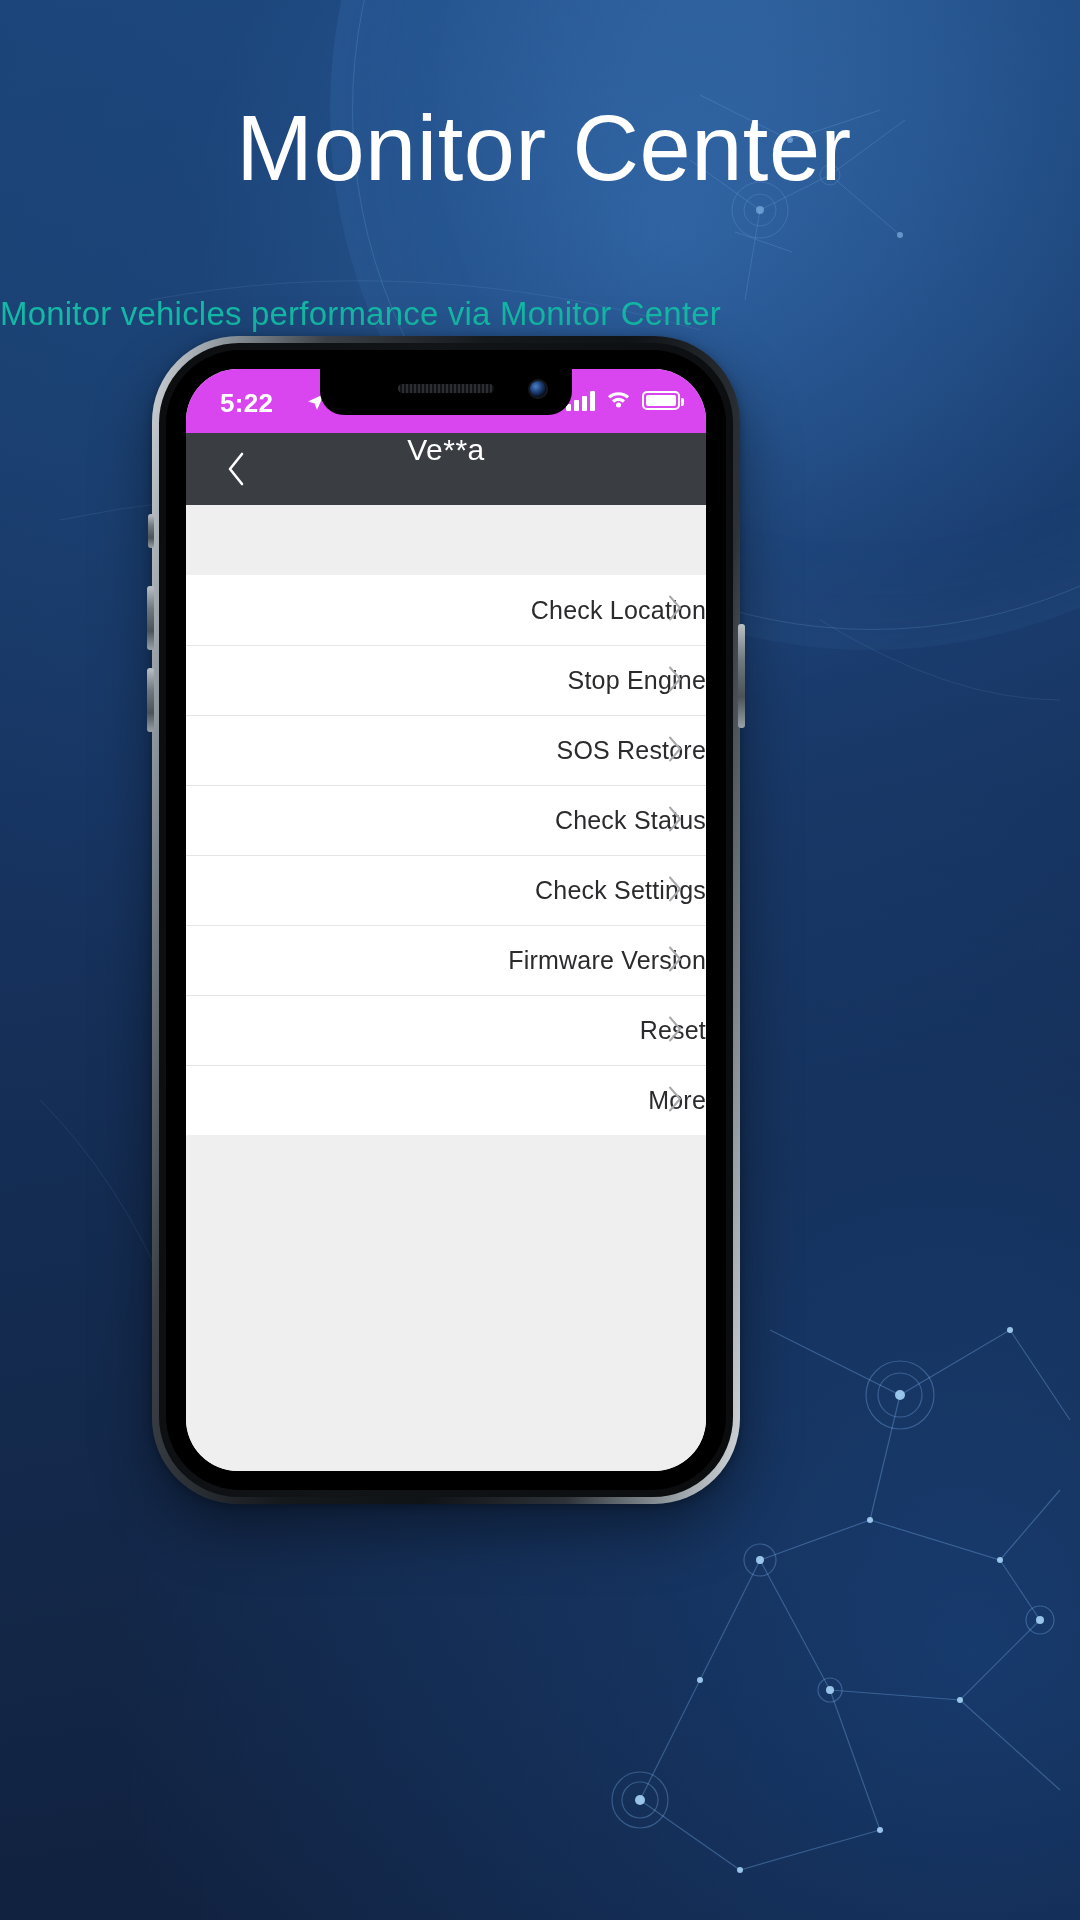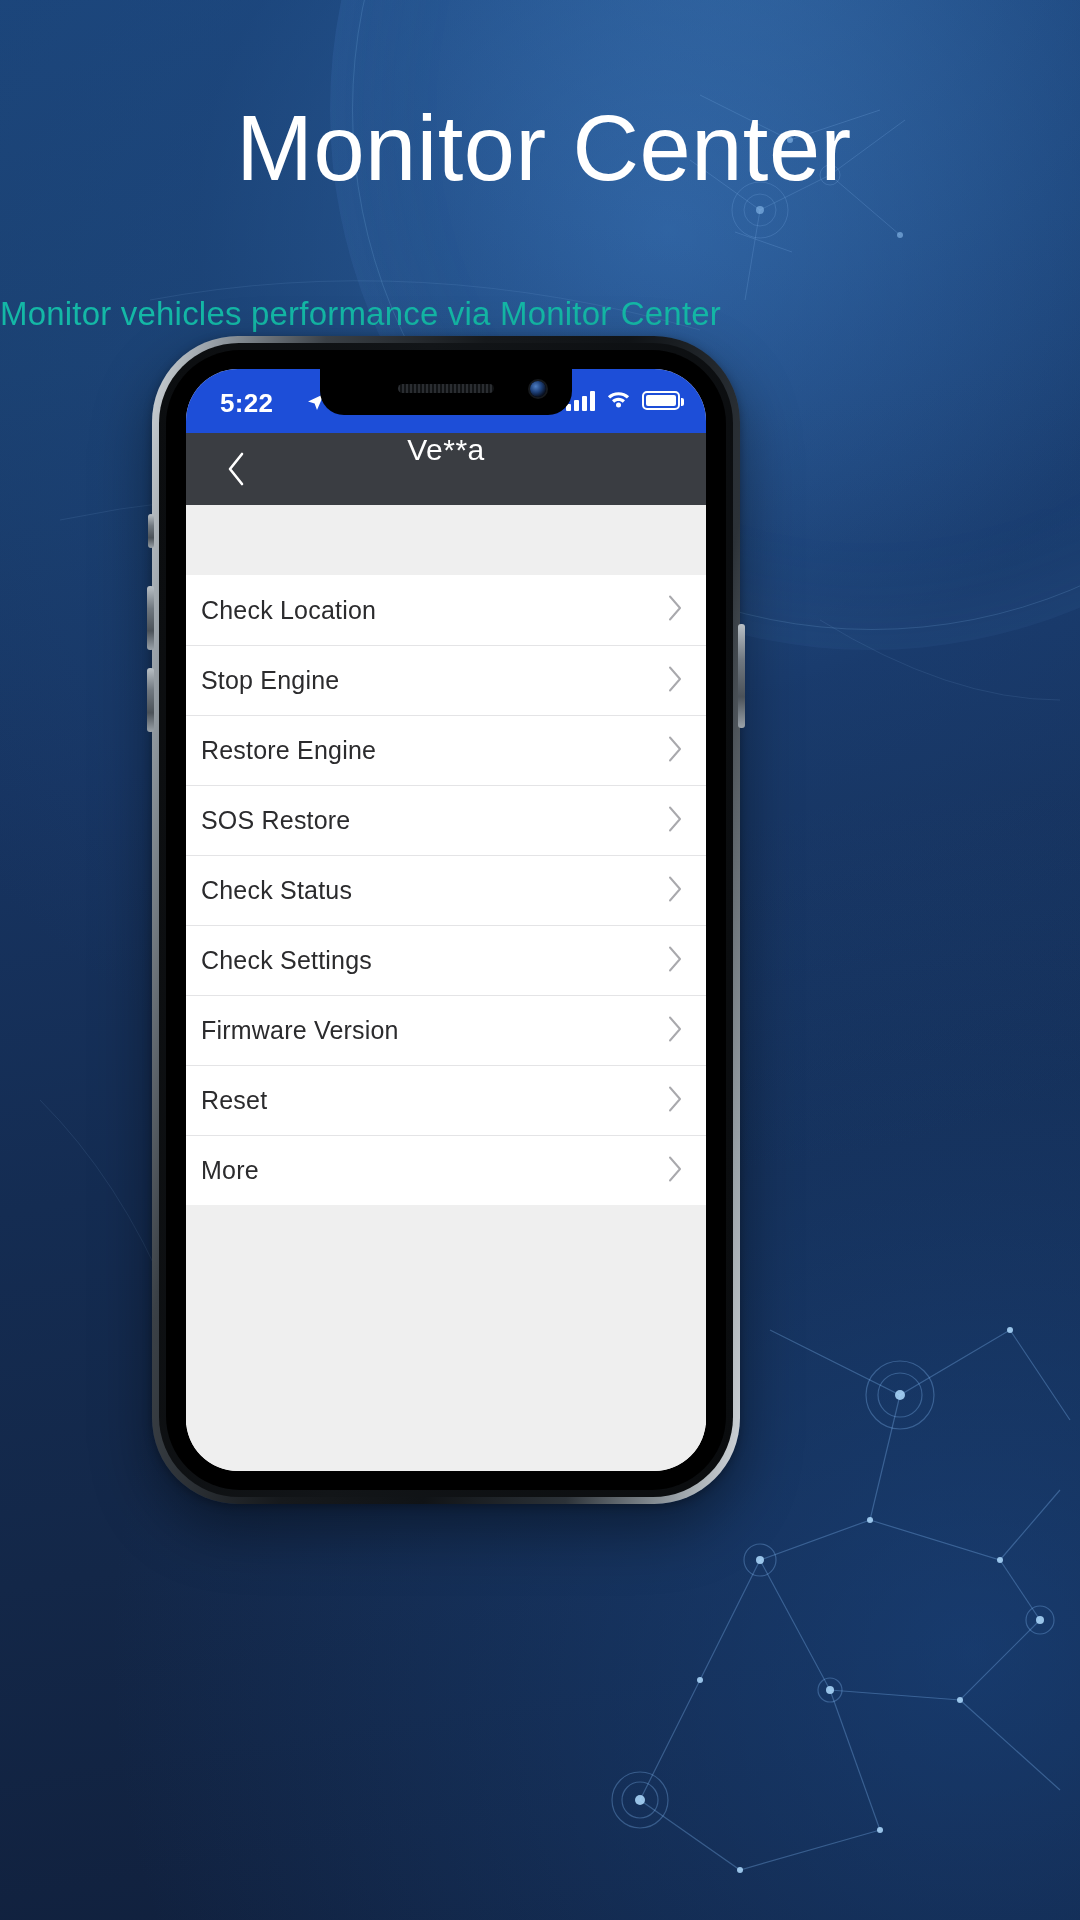--- a/index.html
+++ b/index.html
@@ -90,21 +90,21 @@
   .btn-side{ position:absolute; background:linear-gradient(180deg,#b9c0c6,#707880 35%,#4b5259 70%,#9aa2a9); border-radius:3px; }
   .btn-silent{ left:-4px; top:178px; width:6px; height:34px; }
   .btn-volup{  left:-5px; top:250px; width:7px; height:64px; }
   .btn-voldn{  left:-5px; top:332px; width:7px; height:64px; }
   .btn-power{  right:-5px; top:288px; width:7px; height:104px; }
 
   
   .statusbar{
     position:relative;
     height:64px;
-    background:#1d4ed8;
+    background:#d946ef;
     color:#fff;
   }
   .sb-time{
     position:absolute; left:34px; top:19px;
     font-size:26px; font-weight:700; letter-spacing:0.3px;
   }
   .sb-loc{ position:absolute; left:120px; top:23px; }
   .sb-right{
     position:absolute; right:26px; top:20px;
     display:flex; align-items:center; gap:11px;
@@ -165,23 +165,24 @@
     height:calc(100% - 136px);
     background:#efefef;
     overflow:hidden;
   }
   .gap-top{ height:70px; background:#efefef; }
   .list{ background:#ffffff; }
   .row{
     position:relative;
     height:70px;
     display:flex; align-items:center;
-    padding:0 0 0 15px;
+    padding:0 0 0 21px;
     background:#ffffff;
     cursor:pointer;
+    justify-content:flex-end;
   }
   .row + .row{ border-top:1px solid #e4e4e6; }
   .row-label{
     font-size:25px; color:#2b2b2d; letter-spacing:0.2px;
   }
   .row-chev{
     position:absolute; right:23px; top:50%; transform:translateY(-50%);
     color:#a9a9ad;
   }
   .gap-bottom{ height:220px; background:#efefef; }
@@ -326,28 +327,20 @@
 
         <div class="row">
           <span class="row-label">Stop Engine</span>
           <span class="row-chev">
             <svg width="16" height="27" viewBox="0 0 16 27">
                 <path d="M3 2 L13 13.5 L3 25" stroke="currentColor" stroke-width="2" fill="none" stroke-linecap="round" stroke-linejoin="round"></path>
               </svg>
           </span>
         </div>
 
-        <div class="row">
-          <span class="row-label">Restore Engine</span>
-          <span class="row-chev">
-            <svg width="16" height="27" viewBox="0 0 16 27">
-                <path d="M3 2 L13 13.5 L3 25" stroke="currentColor" stroke-width="2" fill="none" stroke-linecap="round" stroke-linejoin="round"></path>
-              </svg>
-          </span>
-        </div>
 
         <div class="row">
           <span class="row-label">SOS Restore</span>
           <span class="row-chev">
             <svg width="16" height="27" viewBox="0 0 16 27">
                 <path d="M3 2 L13 13.5 L3 25" stroke="currentColor" stroke-width="2" fill="none" stroke-linecap="round" stroke-linejoin="round"></path>
               </svg>
           </span>
         </div>
 

